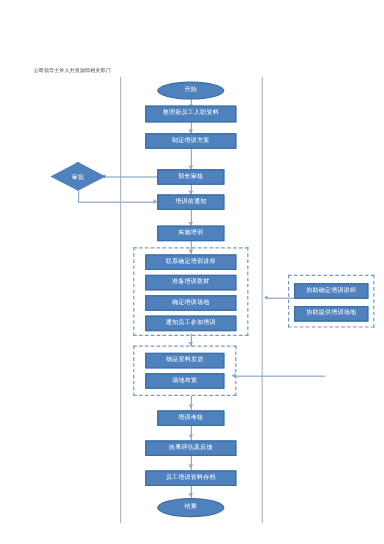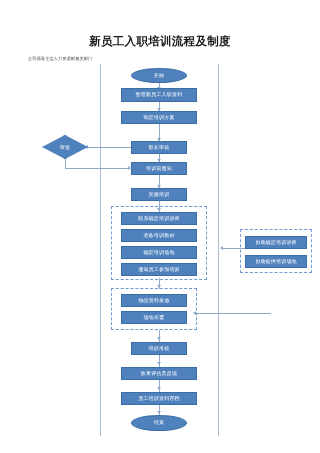--- a/index.html
+++ b/index.html
@@ -134,21 +134,20 @@
     border-top: 2.5px solid transparent;
     border-bottom: 2.5px solid transparent;
     border-left: 3.5px solid #8ea9c9;
   }
 </style>
 </head>
 <body>
 
 <div id="page">
 
-  <div class="doc-title">新员工入职培训流程及制度</div>
   <div class="doc-subtitle">公司领导主管人力资源部相关部门</div>
 
   <div class="lane-divider lane-left"></div>
   <div class="lane-divider lane-right"></div>
 
   <div class="conn conn-v" style="left:159px; top:82px; height:7px;"></div>
   <div class="arrow-down" style="left:157px; top:87px;"></div>
 
   <div class="conn conn-v" style="left:159px; top:102px; height:9px;"></div>
   <div class="arrow-down" style="left:157px; top:108px;"></div>

